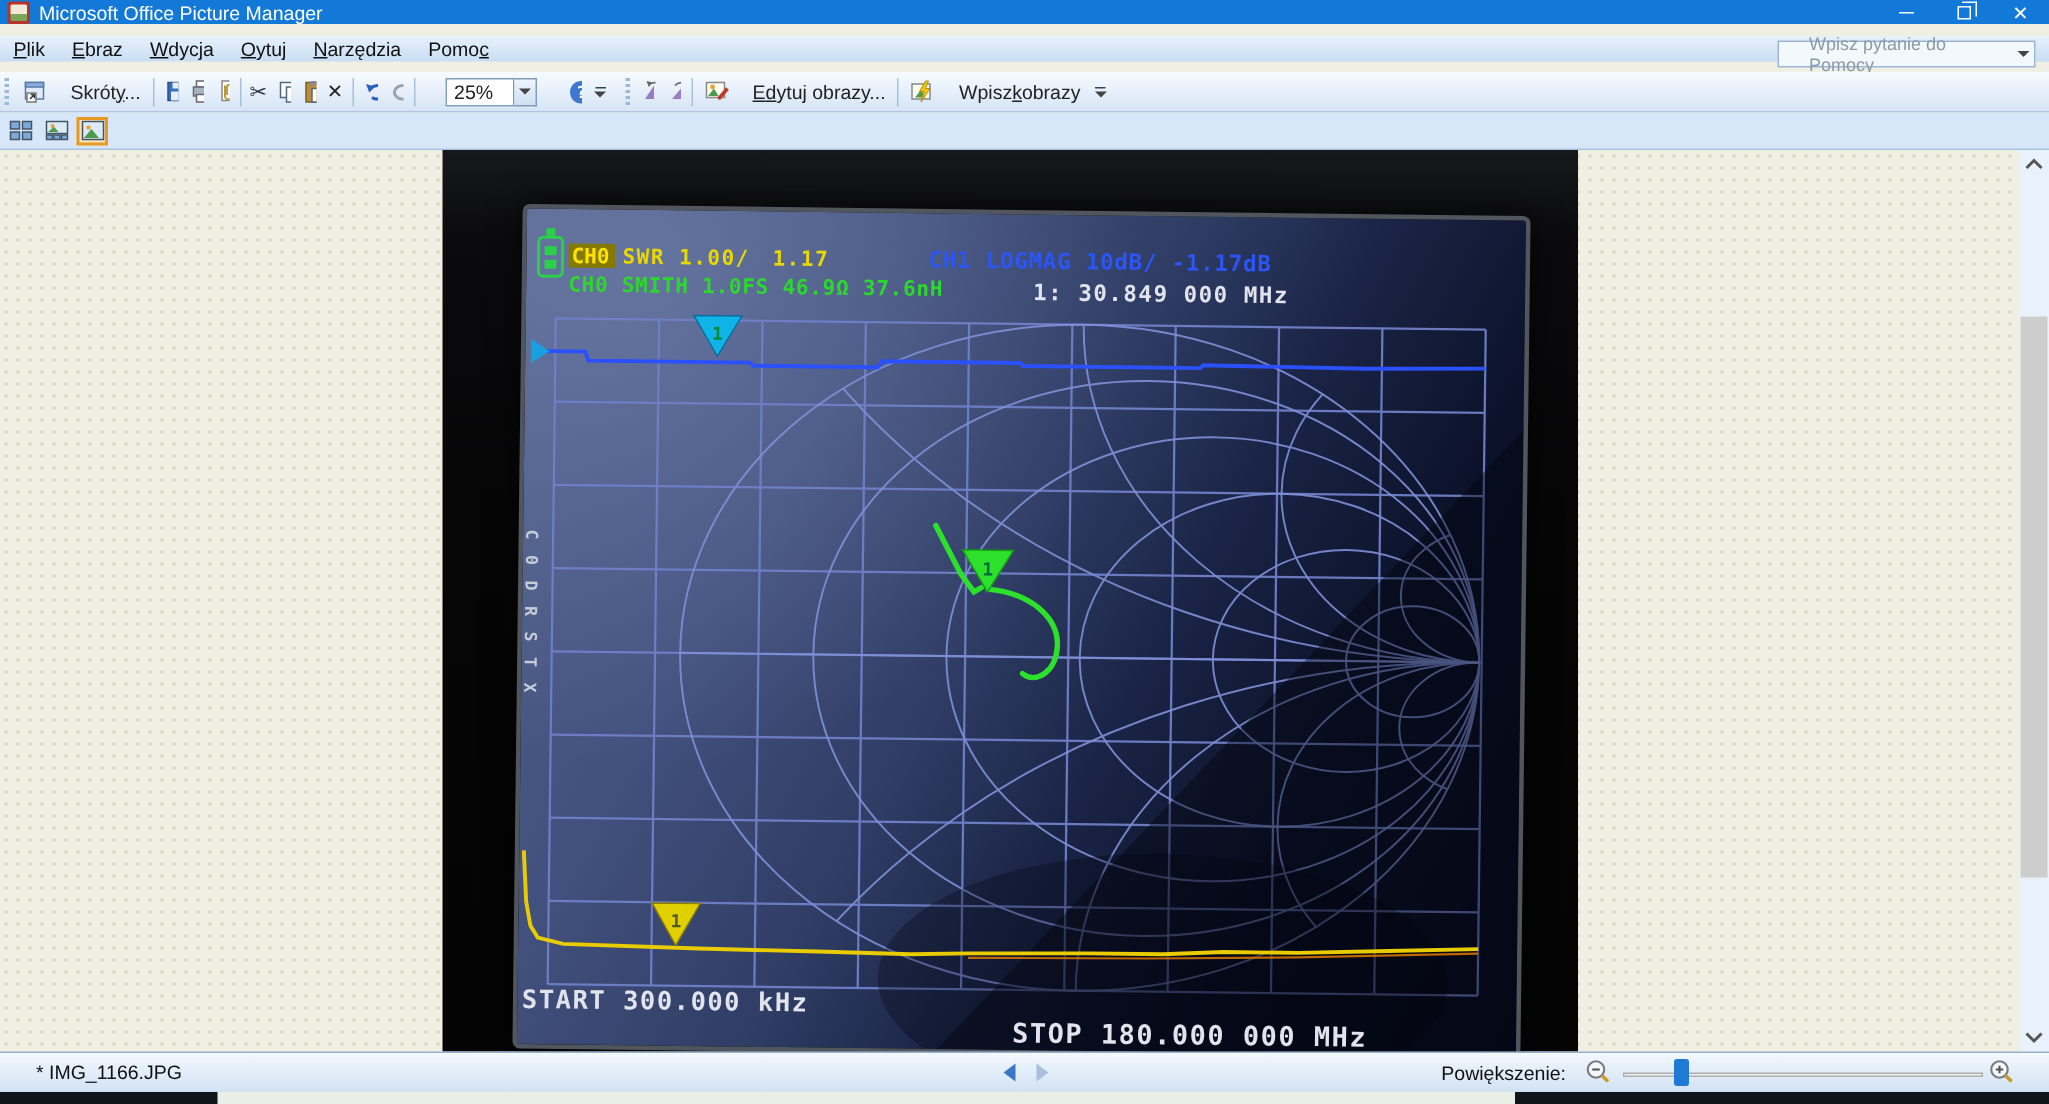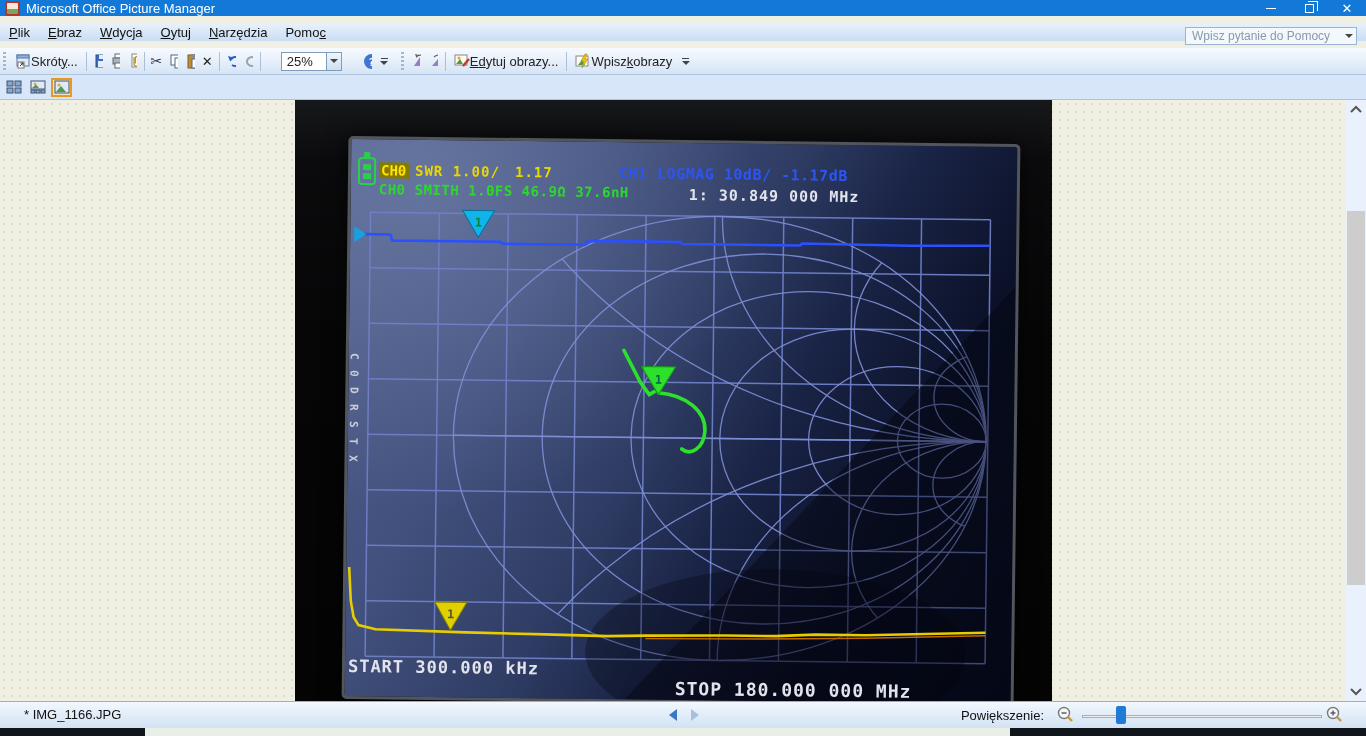--- a/index.html
+++ b/index.html
@@ -20,33 +20,33 @@
   .glyph-restore{width:9px;height:9px;border:1px solid #fff;position:relative;}
   .glyph-restore:before{content:"";position:absolute;left:2px;top:-4px;width:9px;height:9px;
             border:1px solid #fff;border-left:none;border-bottom:none;}
   .glyph-close{font-size:13px;line-height:13px;}
   
   .menubar{position:absolute;left:0;top:24px;width:1366px;height:17px;
            background:linear-gradient(#e7f1fc,#c9ddf3);display:flex;align-items:center;color:#111;}
   .menu-item{padding:3px 9px;}
   .kb{text-decoration:underline;}
   .help-box{position:absolute;right:9px;top:3px;width:172px;height:18px;background:#f3f8fd;
-            border:1px solid #9ab4d1;display:flex;align-items:center;color:#8a9aa8;font-size:12px;}
+            border:1px solid #9ab4d1;display:flex;align-items:center;color:#8a9aa8;font-size:12px;padding-left:14px;}
   .help-box span{padding-left:6px;flex:1;}
   .help-drop{width:15px;height:100%;display:flex;align-items:center;justify-content:center;}
   .tri-down{width:0;height:0;border-left:4px solid transparent;border-right:4px solid transparent;
             border-top:4px solid #444;}
   
   .toolbar{position:absolute;left:0;top:48px;width:1366px;height:27px;
            background:linear-gradient(#f7fbff,#d6e4f5);border-bottom:1px solid #aec6e2;
            display:flex;align-items:center;color:#222;}
   .grip{width:3px;height:19px;margin:0 4px 0 3px;
         background:repeating-linear-gradient(#9db8d6 0 2px,transparent 2px 4px);}
   .sep{width:1px;height:19px;background:#a9c0db;margin:0 3px;}
-  .tbtn{display:flex;align-items:center;gap:0;padding:2px 5px;white-space:nowrap;}
+  .tbtn{display:flex;align-items:center;gap:16px;padding:2px 5px;white-space:nowrap;}
   .ticon{width:17px;height:17px;display:flex;align-items:center;justify-content:center;padding:1px 4px;}
   .zoom-combo{display:flex;align-items:center;margin:0 17px;}
   .zoom-box{width:46px;height:19px;background:#fff;border:1px solid #7f9db9;
             display:flex;align-items:center;padding-left:5px;}
   .zoom-arrow{width:15px;height:19px;border:1px solid #7f9db9;border-left:none;
             background:linear-gradient(#eef5fd,#cfe0f2);display:flex;align-items:center;justify-content:center;}
   .overflow{width:13px;height:21px;display:flex;flex-direction:column;align-items:center;
             justify-content:center;gap:2px;margin:0 2px;}
   .overflow i{display:block;width:7px;height:1px;background:#345;}
   

